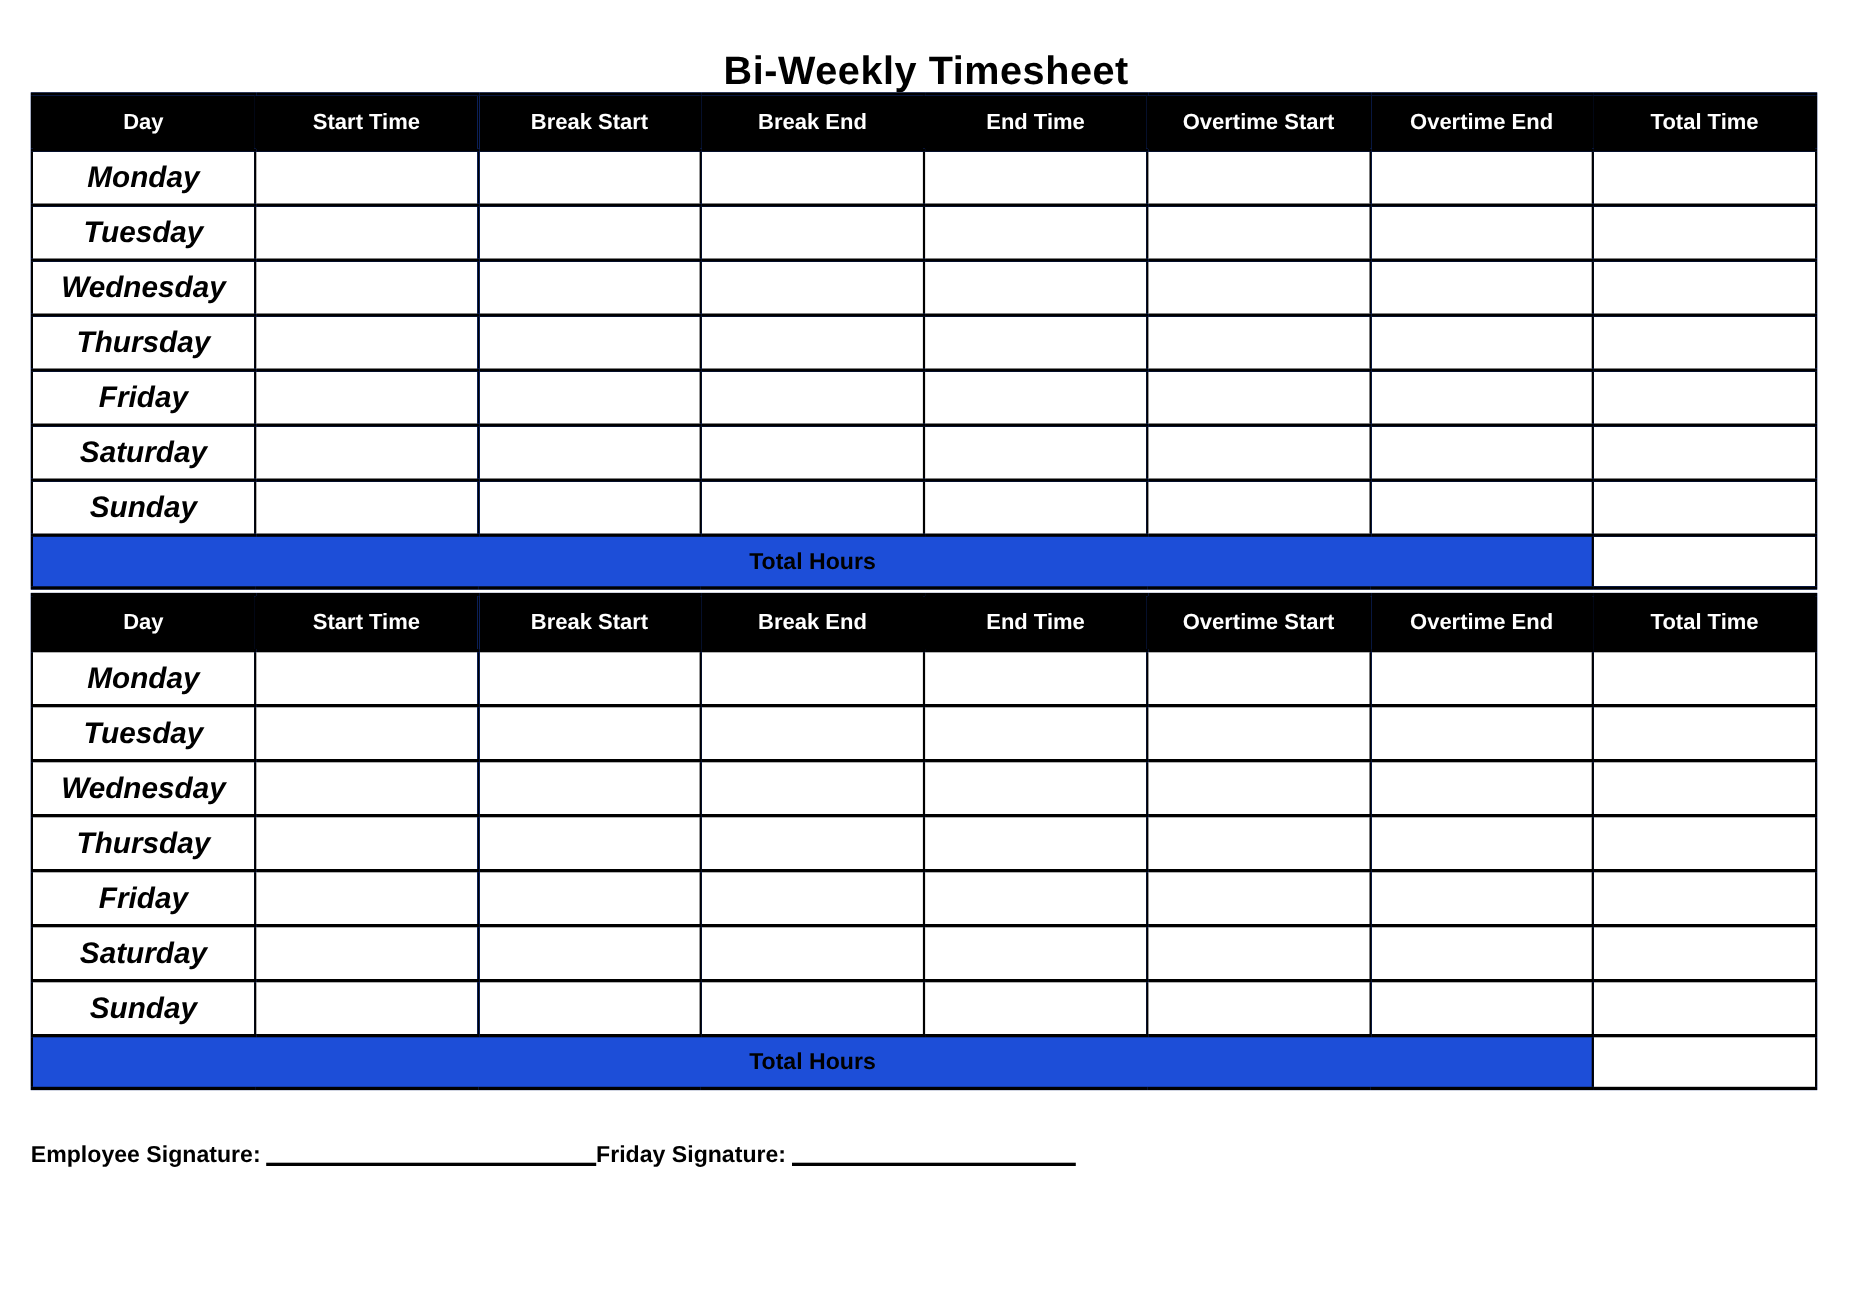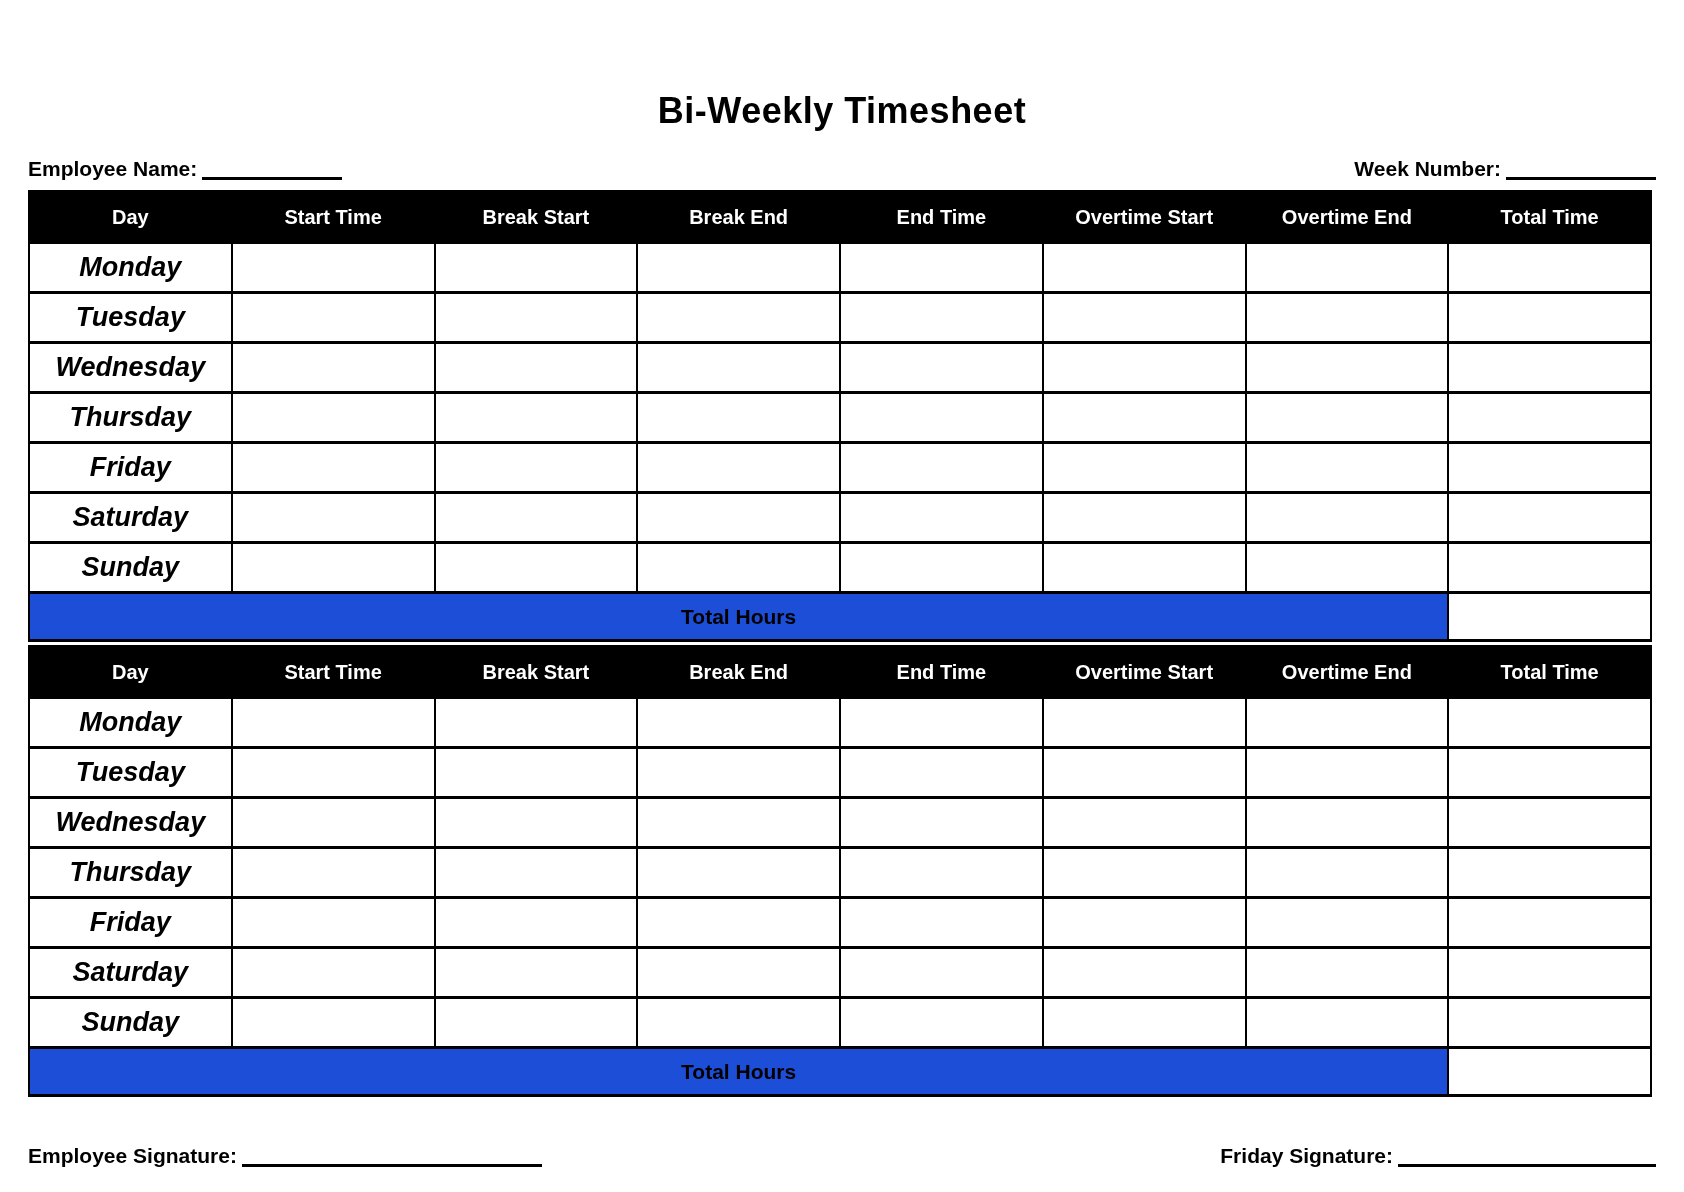--- a/index.html
+++ b/index.html
@@ -9,21 +9,21 @@
     height: 1192px;
     background: var(--page-bg, #ffffff);
     color: var(--ink, #000000);
     font-family: "Liberation Sans", sans-serif;
     font-weight: 700;
     overflow: hidden;
     box-sizing: border-box;
   }
   .title {
     margin: 0;
-    padding-top: 90px;
+    padding-top: 43px;
     text-align: center;
     font-size: 36px;
     line-height: 1.15;
     letter-spacing: 0.5px;
   }
   .meta-row {
     display: flex;
     justify-content: space-between;
     align-items: flex-end;
     margin: 26px 28px 9px 28px;
@@ -66,41 +66,32 @@
     border-color: #000;
   }
   .ts tbody tr.day-row { height: 50px; }
   .ts tbody th.day-label { font-size: 27px; background: #ffffff; font-style: italic; }
   .ts tbody td.time-cell { background: #ffffff; }
   .ts tr.total-row { height: 48px; padding-left: 46px; }
   .ts tr.total-row td.total-label { font-size: 21px; }
 
   .sig-row {
     display: flex;
-    justify-content: space-between;
     align-items: flex-end;
     margin: 47px 28px 0 28px;
     font-size: 21px;
   }
 </style>
 </head>
 <body>
 
 <div class="sheet" style="--page-bg: #ffffff; --ink: #000000; --header-bg: #000000; --header-fg: #ffffff;">
 
   <h1 class="title">Bi-Weekly Timesheet</h1>
 
-  <div class="meta-row">
-    <div>
-      <span>Employee Name:</span><span class="fill-line name-line"></span>
-    </div>
-    <div>
-      <span>Week Number:</span><span class="fill-line week-line"></span>
-    </div>
-  </div>
 
   <table class="ts first">
       <thead>
         <tr>
           <th>Day</th>
           <th>Start Time</th>
           <th>Break Start</th>
           <th>Break End</th>
           <th>End Time</th>
           <th>Overtime Start</th>

